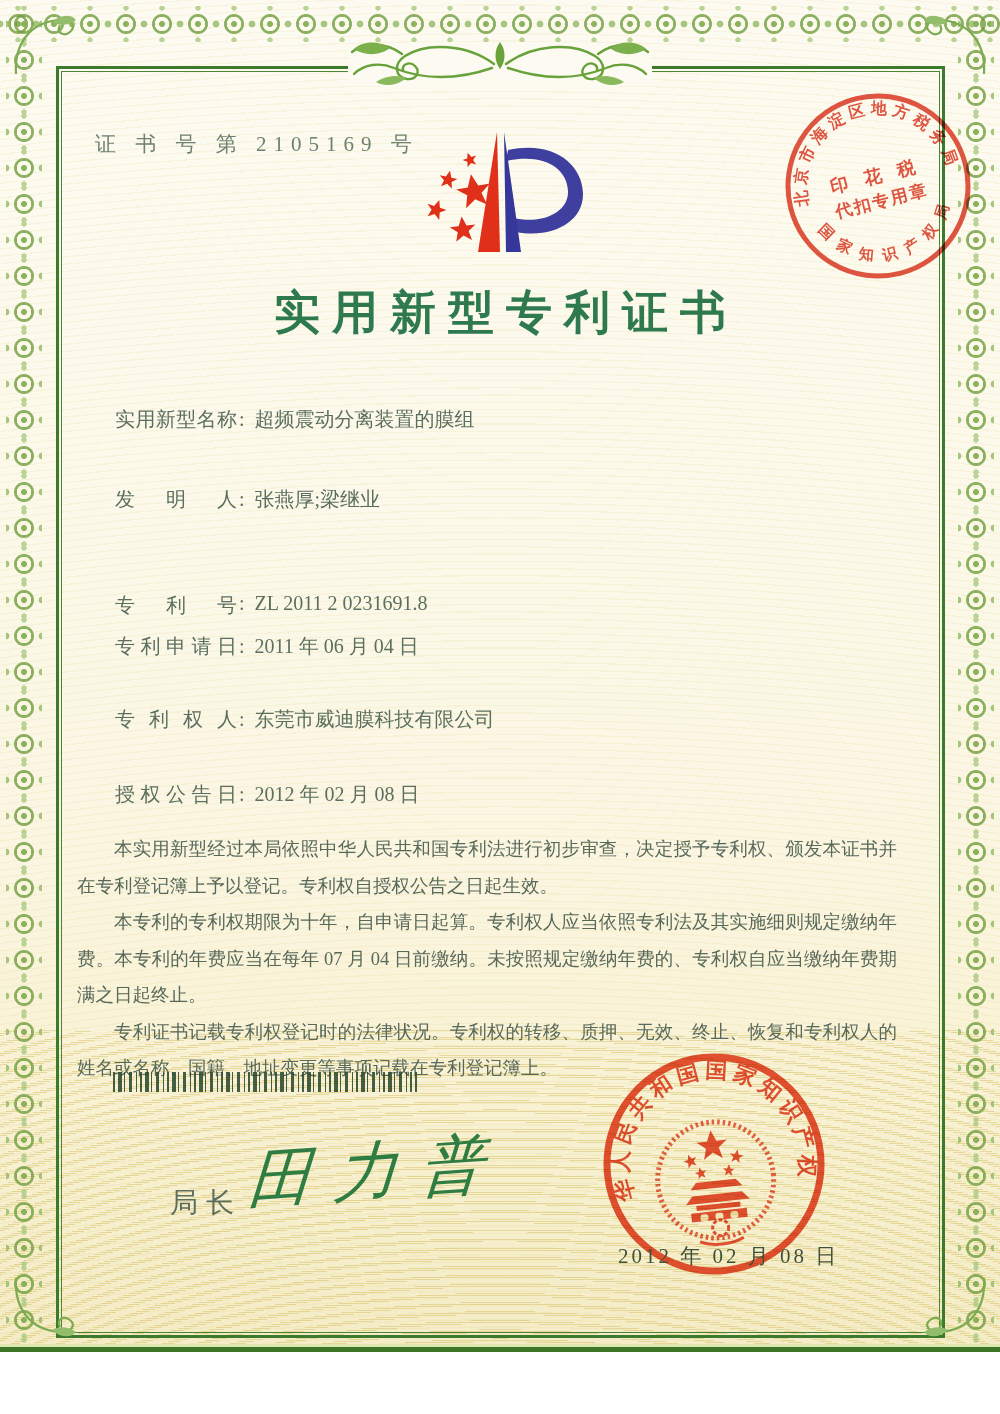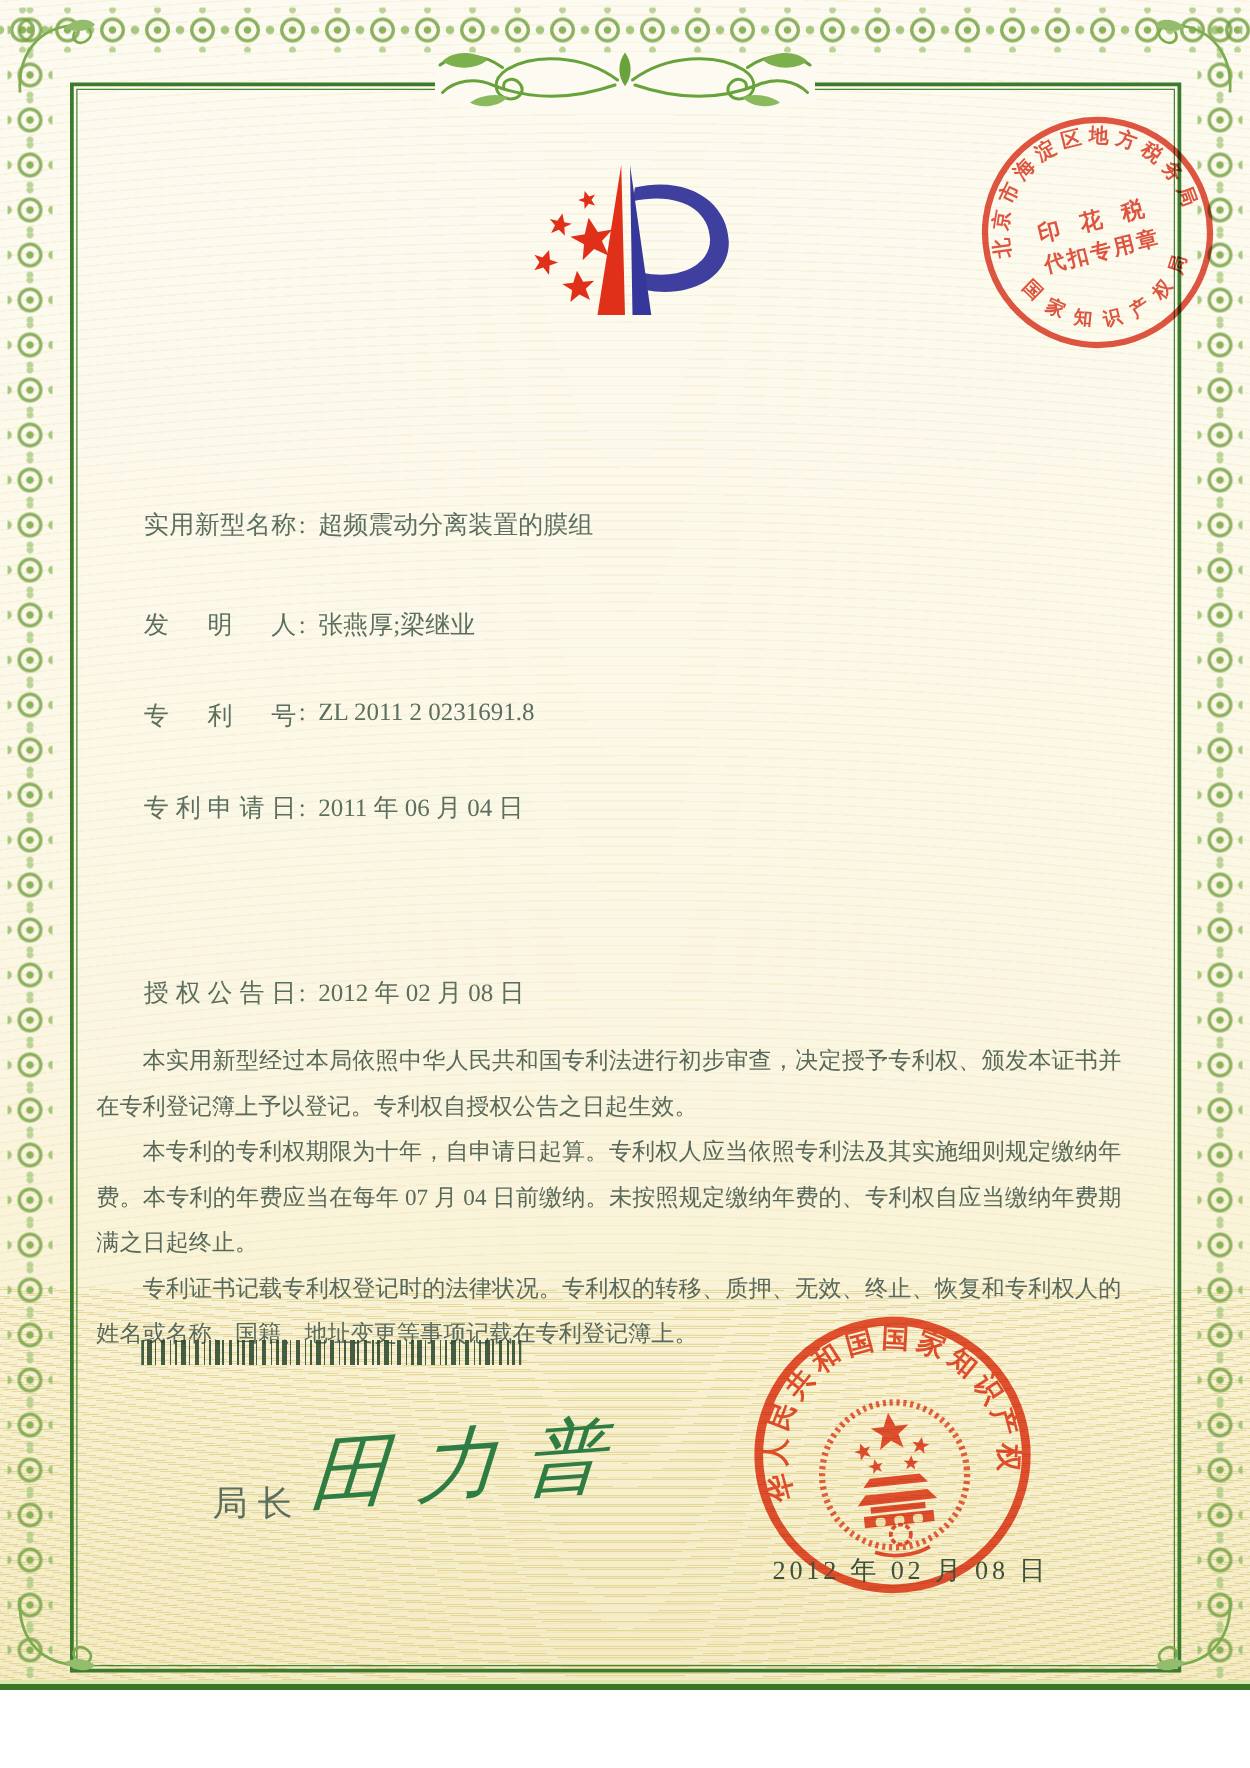--- a/index.html
+++ b/index.html
@@ -112,51 +112,56 @@
         <path d="M42 12 C50 4 62 4 66 10 C58 16 48 16 42 12 Z" fill="#93bd6c" stroke="none"></path>
       </g>
   </svg>
   <svg class="corner" style="left:920px;top:1272px;transform:scale(-1,-1)" width="70" height="70" viewBox="0 0 70 70">
     <g stroke="#7cab50" stroke-width="2.2" fill="none">
         <path d="M6 64 C4 34 20 12 50 10 C62 9 66 17 60 22 C54 27 46 23 50 15"></path>
         <path d="M42 12 C50 4 62 4 66 10 C58 16 48 16 42 12 Z" fill="#93bd6c" stroke="none"></path>
       </g>
   </svg>
 
+  <div class="cert-no">证 书 号 第 2105169 号</div>
 
   <svg style="position:absolute;left:400px;top:118px" width="220" height="150" viewBox="0 0 220 150">
     <defs>
       <polygon id="star" points="0,-10 2.95,-3.09 9.51,-3.09 4.05,1.18 5.88,8.09 0,4.1 -5.88,8.09 -4.05,1.18 -9.51,-3.09 -2.95,-3.09"></polygon>
     </defs>
     <g fill="#e0301a">
       <use href="#star" transform="translate(70,42) scale(0.75) rotate(-18)"></use>
       <use href="#star" transform="translate(48,62) scale(0.95) rotate(12)"></use>
       <use href="#star" transform="translate(74,74) scale(1.8) rotate(-10)"></use>
       <use href="#star" transform="translate(36,92) scale(1.05) rotate(18)"></use>
       <use href="#star" transform="translate(63,112) scale(1.35) rotate(-6)"></use>
       <polygon points="97,14 100,134 78,134"></polygon>
     </g>
     <g fill="#36379a">
       <path d="M108 32 C152 22 182 45 183 75 C184 104 152 121 116 114 L113 100 C146 107 169 92 168 73 C167 49 142 35 106 43 Z" opacity=".96"></path>
       <polygon points="104,14 121,134 106,134"></polygon>
     </g>
   </svg>
 
+  <div class="title">实用新型专利证书</div>
 
   <div class="field" style="top:406px">
     <span class="flabel">实用新型名称</span><span class="fcolon">:</span><span>超频震动分离装置的膜组</span>
   </div>
   <div class="field" style="top:486px">
     <span class="flabel">发明人</span><span class="fcolon">:</span><span>张燕厚;梁继业</span>
   </div>
-  <div class="field" style="top:559px">
+  <div class="field" style="top:592px">
     <span class="flabel">专利号</span><span class="fcolon">:</span><span>ZL 2011 2 0231691.8</span>
   </div>
   <div class="field" style="top:633px">
     <span class="flabel">专利申请日</span><span class="fcolon">:</span><span>2011 年 06 月 04 日</span>
+  </div>
+  <div class="field" style="top:706px">
+    <span class="flabel">专利权人</span><span class="fcolon">:</span><span>东莞市威迪膜科技有限公司</span>
   </div>
   <div class="field" style="top:781px">
     <span class="flabel">授权公告日</span><span class="fcolon">:</span><span>2012 年 02 月 08 日</span>
   </div>
 
   <div class="paras">
     <p>本实用新型经过本局依照中华人民共和国专利法进行初步审查，决定授予专利权、颁发本证书并在专利登记簿上予以登记。专利权自授权公告之日起生效。</p>
     <p>本专利的专利权期限为十年，自申请日起算。专利权人应当依照专利法及其实施细则规定缴纳年费。本专利的年费应当在每年 07 月 04 日前缴纳。未按照规定缴纳年费的、专利权自应当缴纳年费期满之日起终止。</p>
     <p>专利证书记载专利权登记时的法律状况。专利权的转移、质押、无效、终止、恢复和专利权人的姓名或名称、国籍、地址变更等事项记载在专利登记簿上。</p>
   </div>

